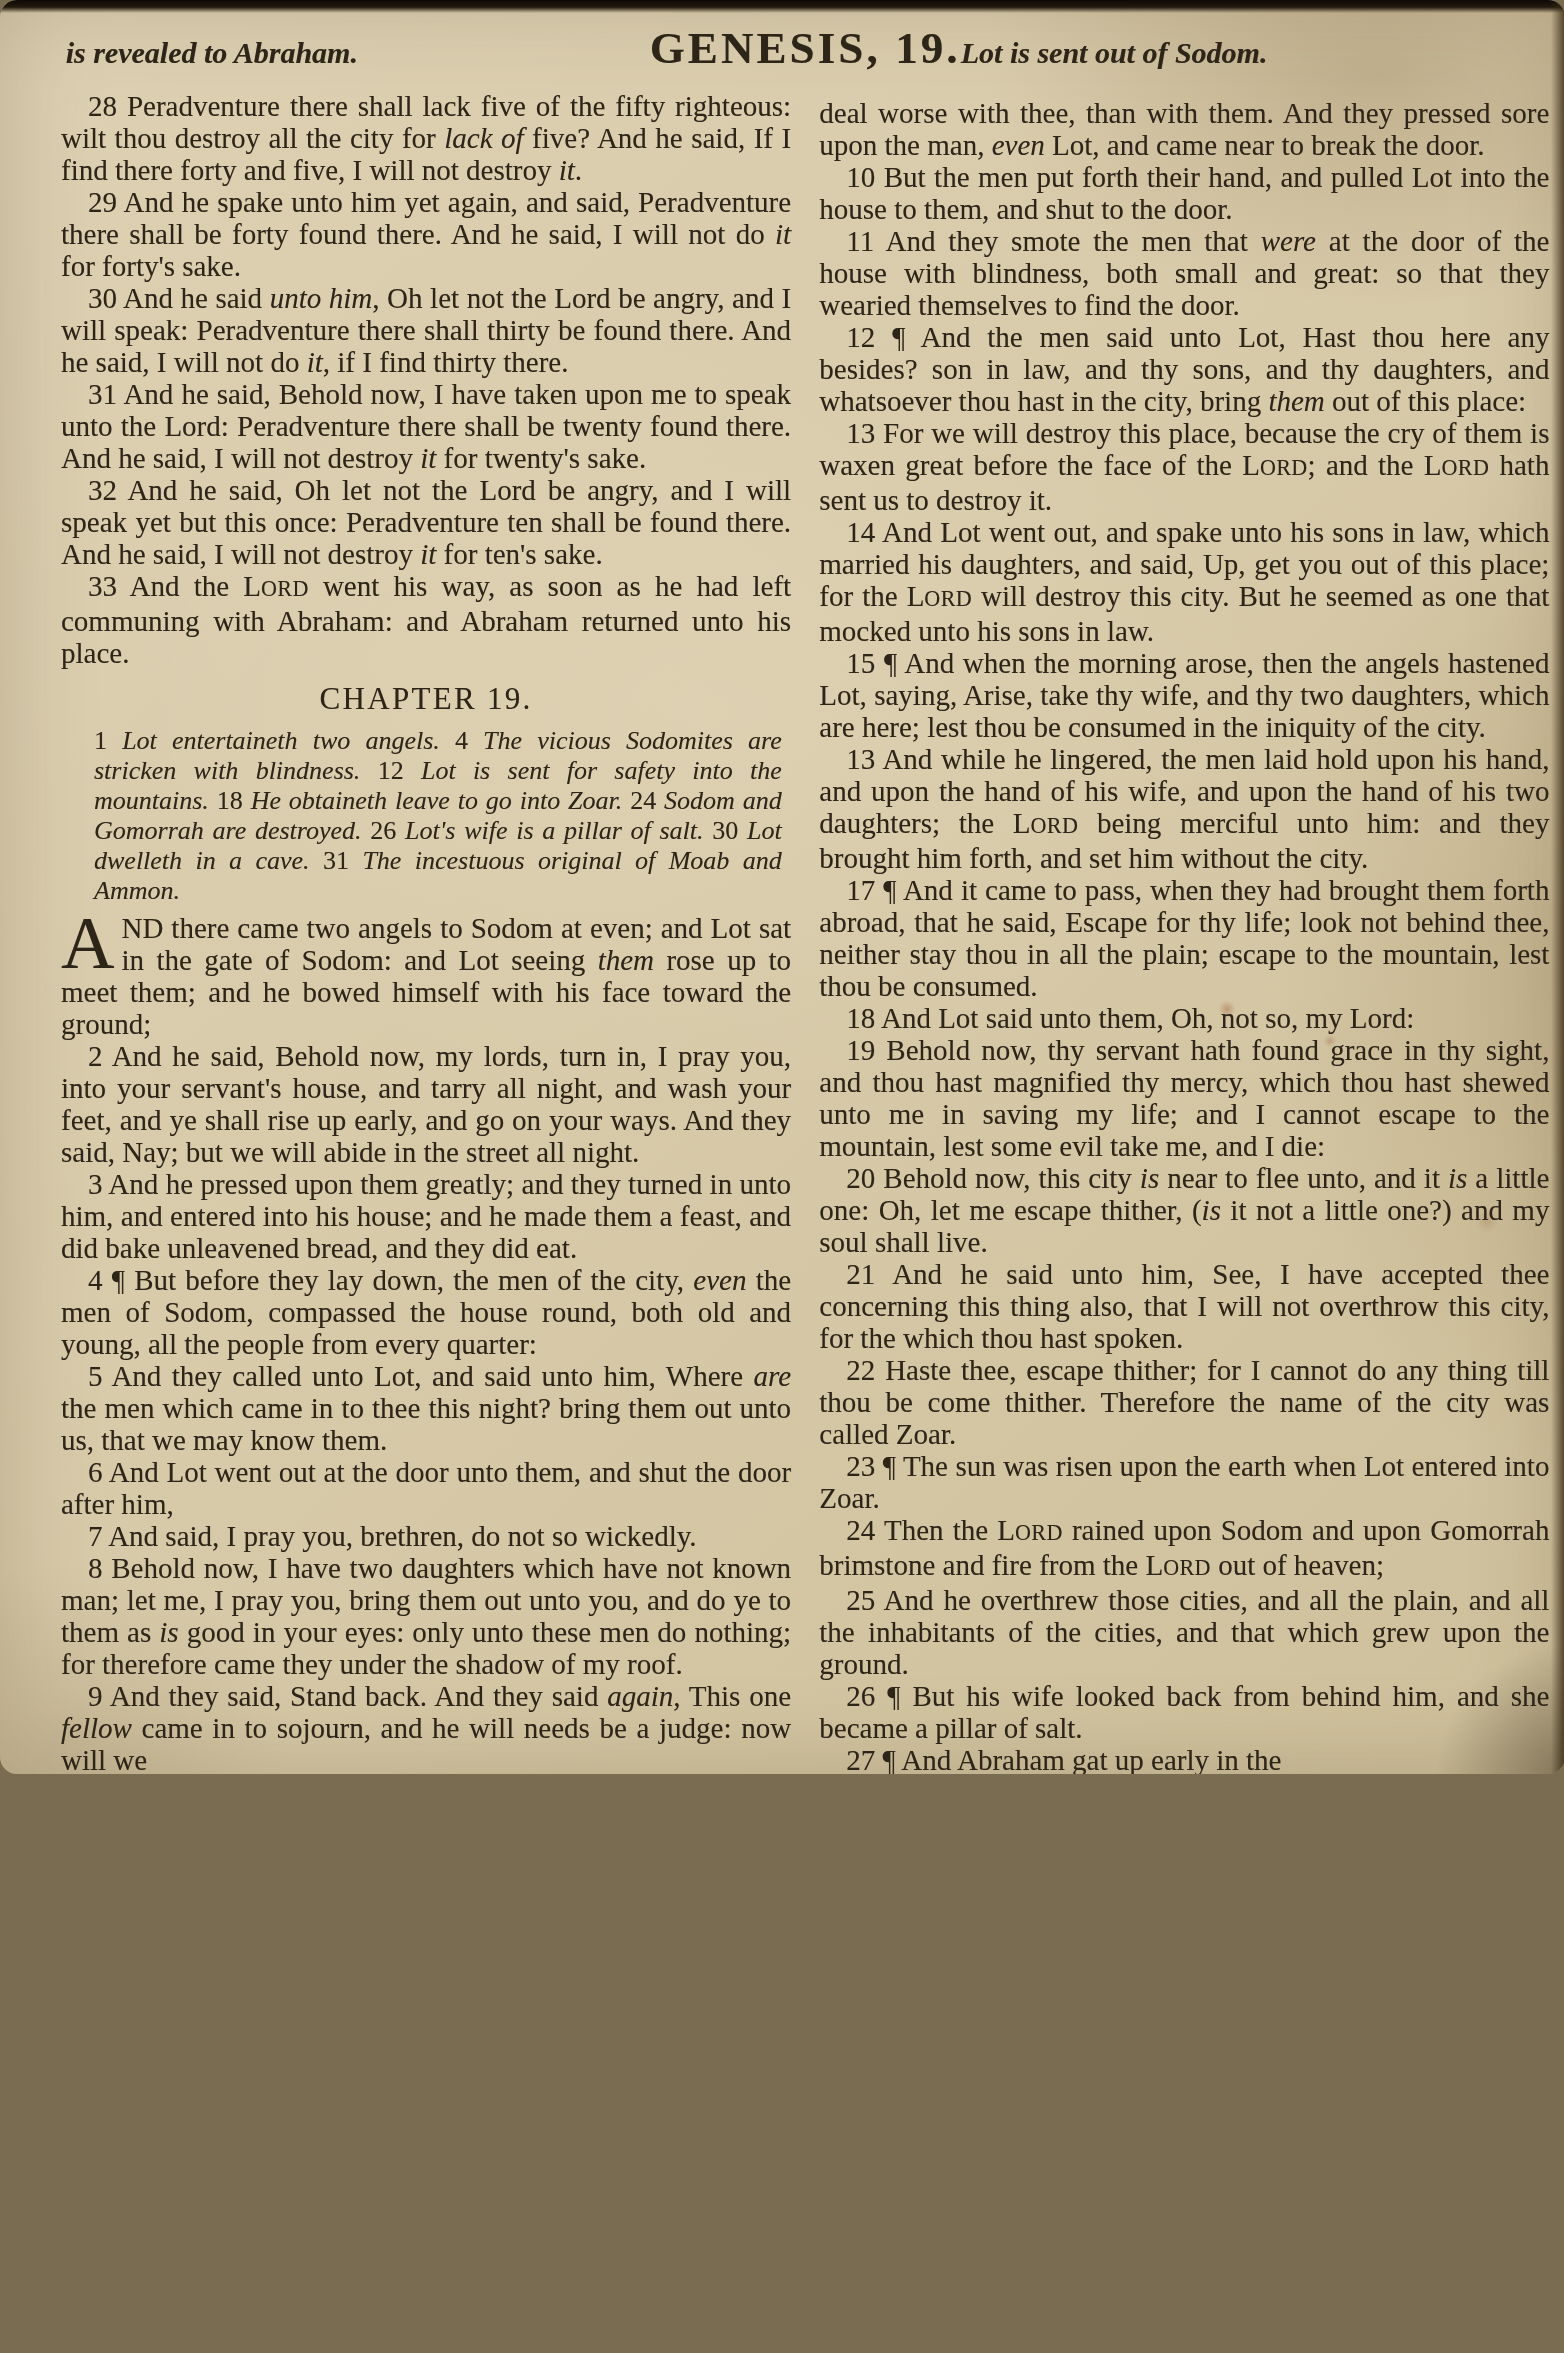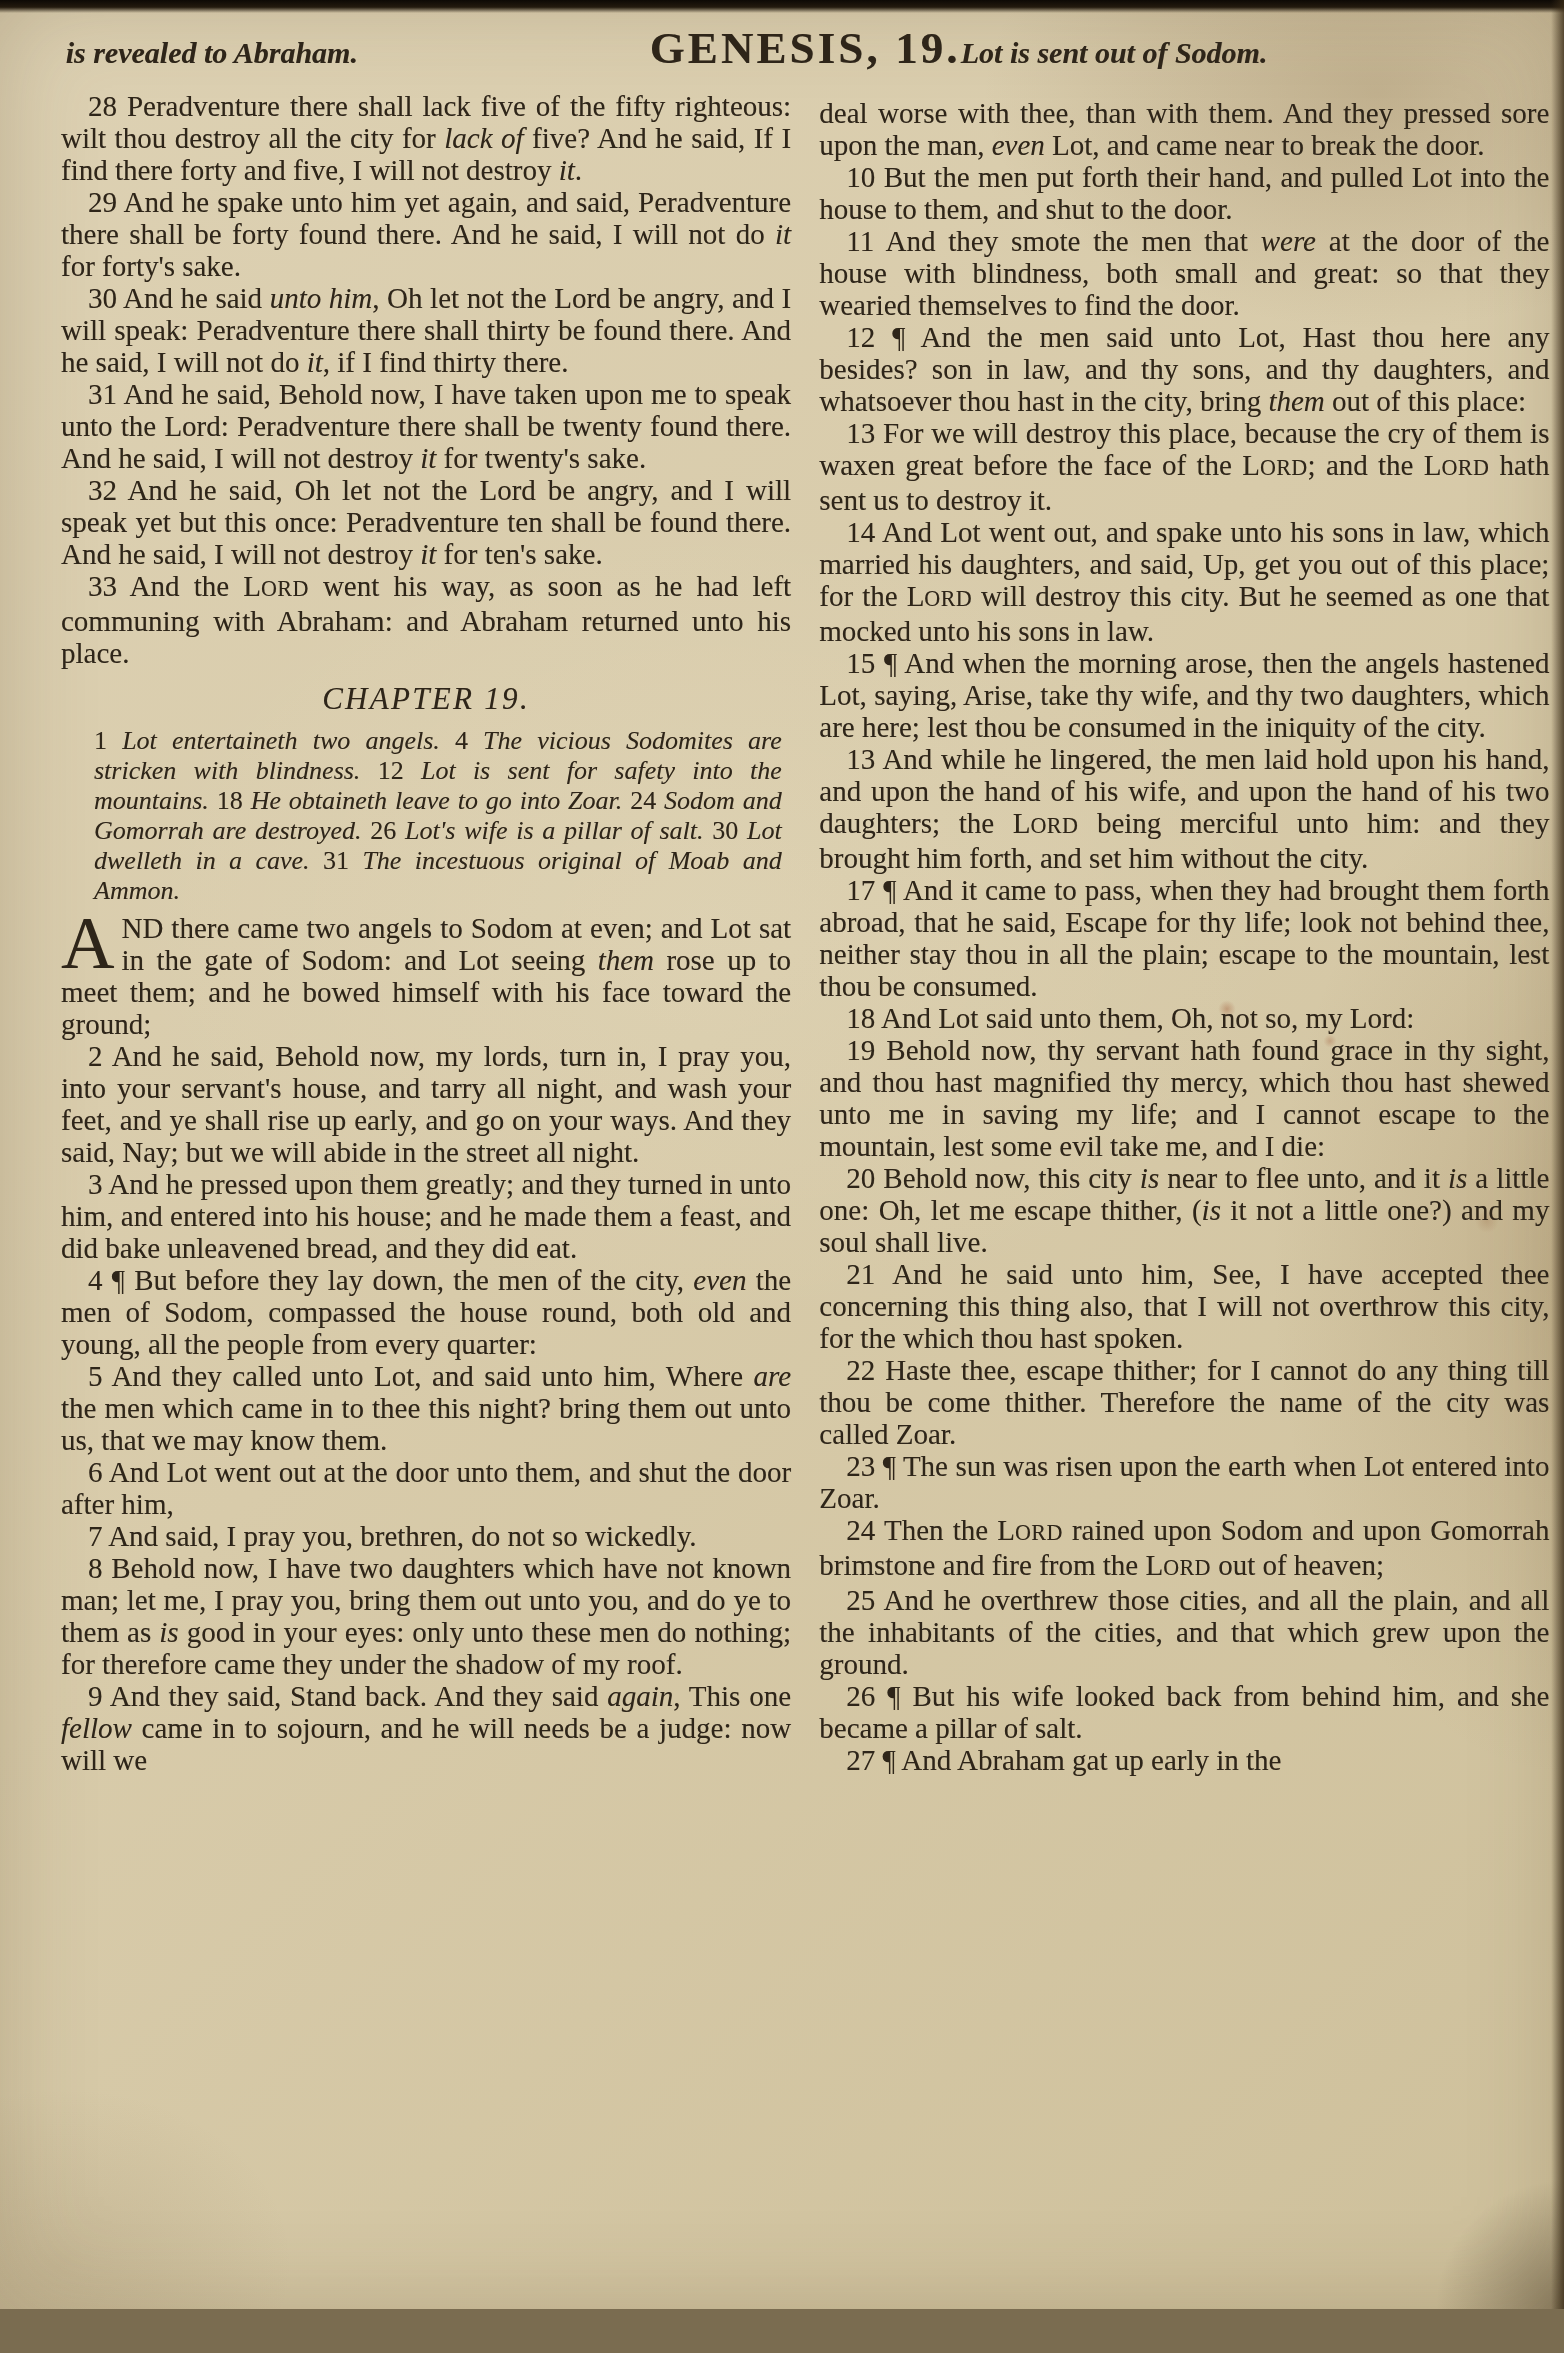--- a/index.html
+++ b/index.html
@@ -1,33 +1,34 @@
 <!DOCTYPE html>
 <html lang="en" style="font-size:12.5px"><head>
 <meta charset="utf-8">
 <style>
   html, body { margin:0; padding:0; background:#7a6c50; }
   .page {
     position:relative;
     width:1565px;
-    height:2309px;
+    height:1774px;
     overflow:hidden;
     font-family:"Liberation Serif","DejaVu Serif",serif;
     color:#2e2519;
     background:
       radial-gradient(circle 12.5px at 1227px 1009px, rgba(150,70,35,0.35), transparent 70%),
       radial-gradient(circle 9.4px at 1330px 1041px, rgba(150,70,35,0.28), transparent 70%),
       radial-gradient(circle 17px at 1487px 1221px, rgba(140,85,45,0.20), transparent 70%),
       radial-gradient(circle 172px at 100% 100%, rgba(45,33,17,0.40), transparent 75%),
       radial-gradient(ellipse 548px 329px at 88% 4%, rgba(120,92,54,0.25), transparent 72%),
       radial-gradient(ellipse 407px 704px at 100% 55%, rgba(140,110,66,0.22), transparent 72%),
       radial-gradient(ellipse 329px 250px at 4% 98%, rgba(110,88,54,0.14), transparent 70%),
       radial-gradient(ellipse 782px 548px at 45% 40%, rgba(255,249,228,0.12), transparent 75%),
       linear-gradient(135deg, #ddd1b3 0%, #d8cbaa 45%, #cec09b 100%);
     box-shadow: inset 0 0 94px rgba(90,70,40,0.25);
+    border-radius: 17px;
   }
   .edge-top {
     position:absolute; top:0; left:0; right:0; height:12.5px;
     background:linear-gradient(180deg, #0d0905 0%, #231a0e 55%, rgba(35,26,14,0) 100%);
   }
   .edge-right {
     position:absolute; top:0; right:0; bottom:0; width:14px;
     background:linear-gradient(270deg, rgba(58,44,24,0.85) 0%, rgba(58,44,24,0) 100%);
   }
   .content { position:absolute; left:61px; right:15.6px; top:22px; }
@@ -43,21 +44,21 @@
   .col {
     flex:1; font-size:29px; line-height:32px;
     text-align:justify; hyphens:auto; -webkit-hyphens:auto;
     text-shadow:0.2px 0.2px 0 rgba(46,37,25,0.30);
   }
   .divider { width:1.6px; background:#443825; margin:0 13.3px; }
   .verse { text-indent:27px; }
   .verse.cont, .verse.dc { text-indent:0; }
   .chapter-heading {
     text-align:center; text-indent:0; font-size:31px;
-    letter-spacing:2.3px; margin:14px 0 11px 0;font-style:italic;
+    letter-spacing:2.3px; margin:14px 0 11px 0;
   }
   .summary {
     text-indent:0; margin:0 9.4px 6.3px 33px;
     font-size:26px; line-height:30px;
   }
   .dropcap {
     float:left; font-size:74px; line-height:58px;
     padding:2.3px 7px 0 0;
   }
   .scs { font-size:0.76em; letter-spacing:0.4px; }

